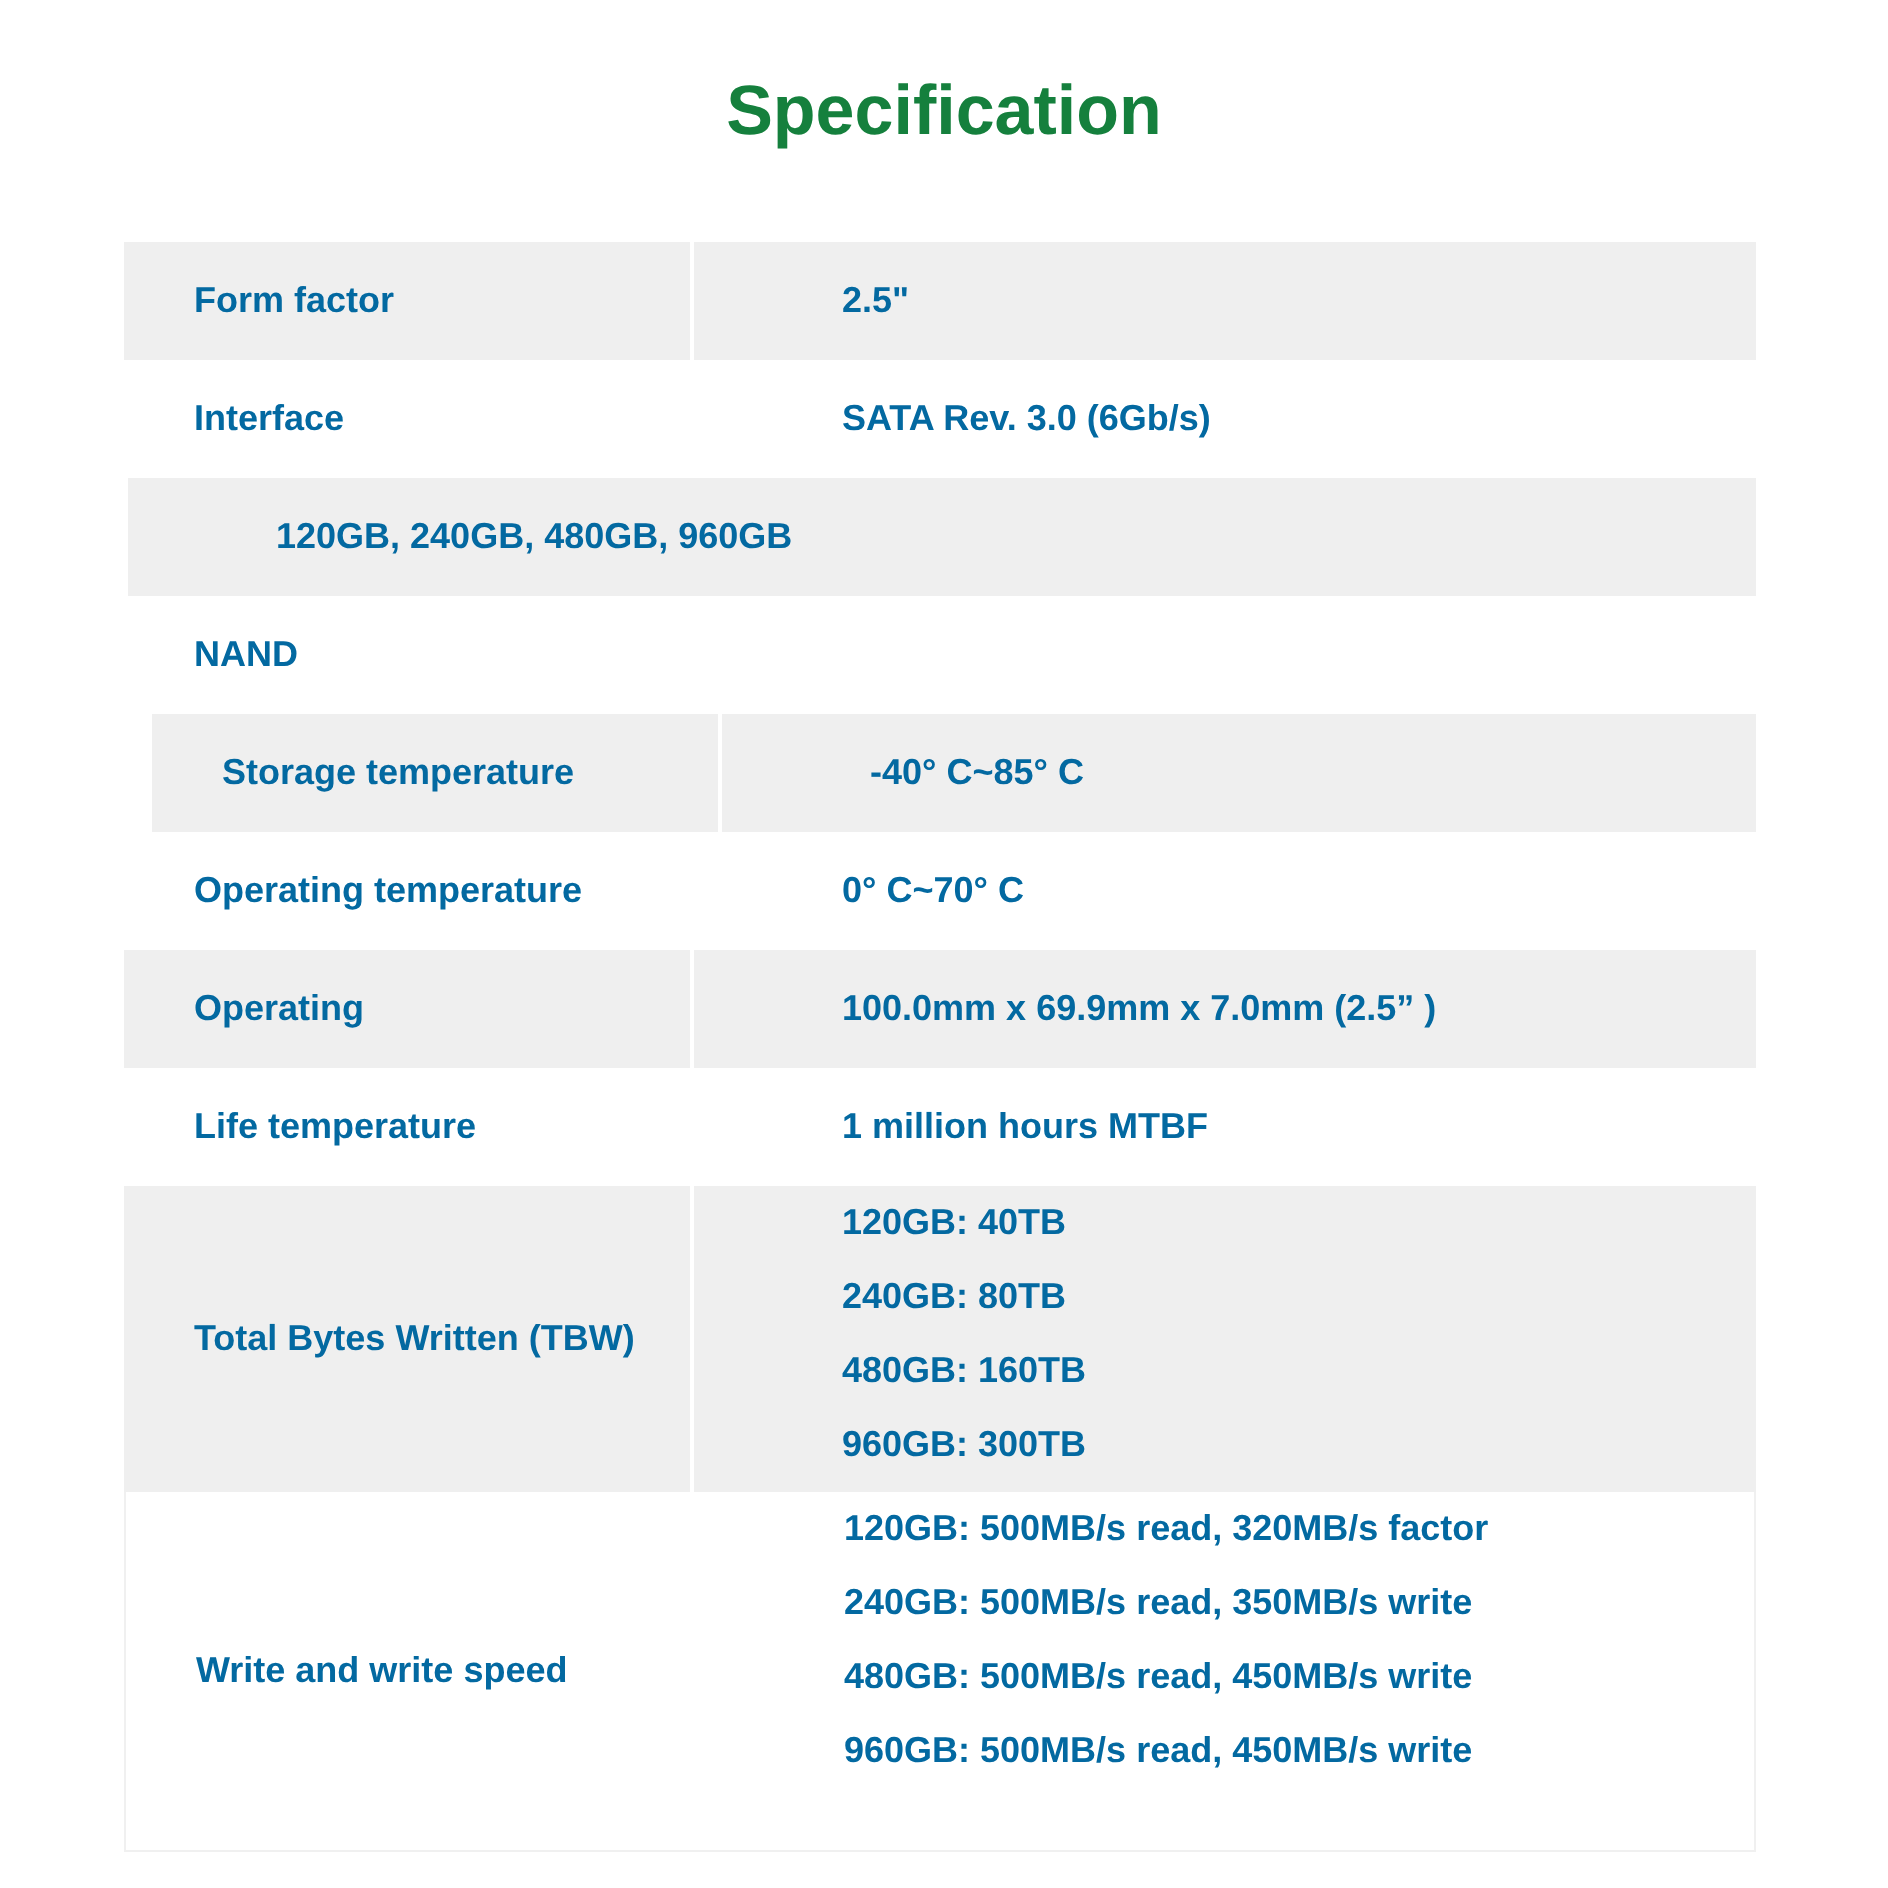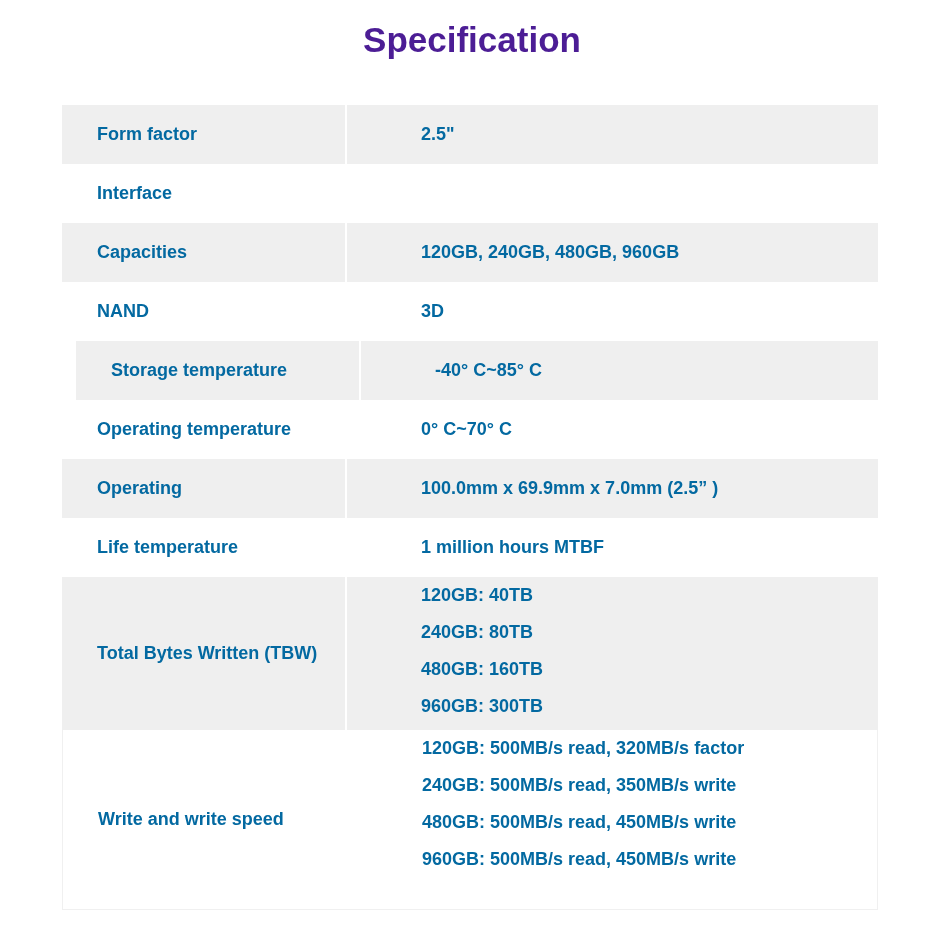--- a/index.html
+++ b/index.html
@@ -11,28 +11,28 @@
     overflow: hidden;
     font-family: "Liberation Sans", sans-serif;
   }
   .page {
     width: 944px;
     height: 944px;
     background: #ffffff;
   }
   .page-title {
     margin: 0;
-    padding-top: 18px;
+    padding-top: 34px;
     height: 44px;
     line-height: 44px;
     text-align: center;
     font-size: 35px;
     font-weight: bold;
     letter-spacing: 0px;
-    color: #4c1d95;
+    color: #15803d;
   }
   .spec-table {
     width: 816px;
     margin: 43px 0 0 62px;
   }
   .row {
     display: flex;
     height: 59px;
     box-sizing: border-box;
   }
@@ -97,40 +97,37 @@
       <div class="cell-value">
         <span class="value-text">2.5"</span>
       </div>
     </div>
 
     <div class="row row--white">
       <div class="cell-label">
         <span class="label-text">Interface</span>
       </div>
       <div class="col-divider"></div>
+      <div class="cell-value">
+        <span class="value-text">SATA Rev. 3.0 (6Gb/s)</span>
+      </div>
     </div>
 
     <div class="row row--gray">
-      <div class="cell-label">
-        <span class="label-text">Capacities</span>
-      </div>
       <div class="col-divider"></div>
       <div class="cell-value">
         <span class="value-text">120GB, 240GB, 480GB, 960GB</span>
       </div>
     </div>
 
     <div class="row row--white">
       <div class="cell-label">
         <span class="label-text">NAND</span>
       </div>
       <div class="col-divider"></div>
-      <div class="cell-value">
-        <span class="value-text">3D</span>
-      </div>
     </div>
 
     <div class="row row--gray row--shift">
       <div class="cell-label">
         <span class="label-text">Storage temperature</span>
       </div>
       <div class="col-divider"></div>
       <div class="cell-value">
         <span class="value-text">-40° C~85° C</span>
       </div>

